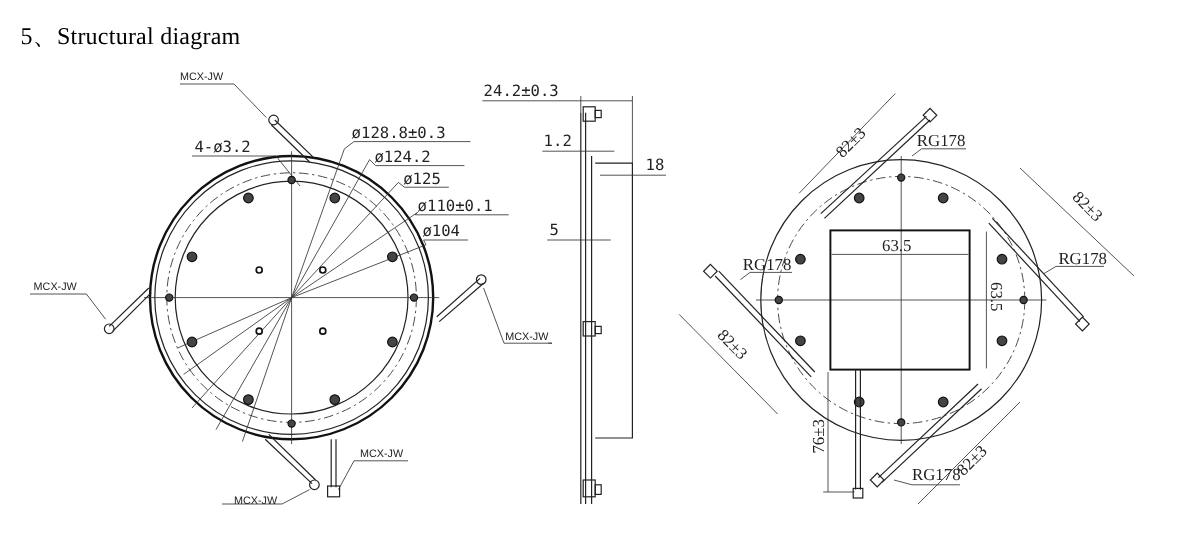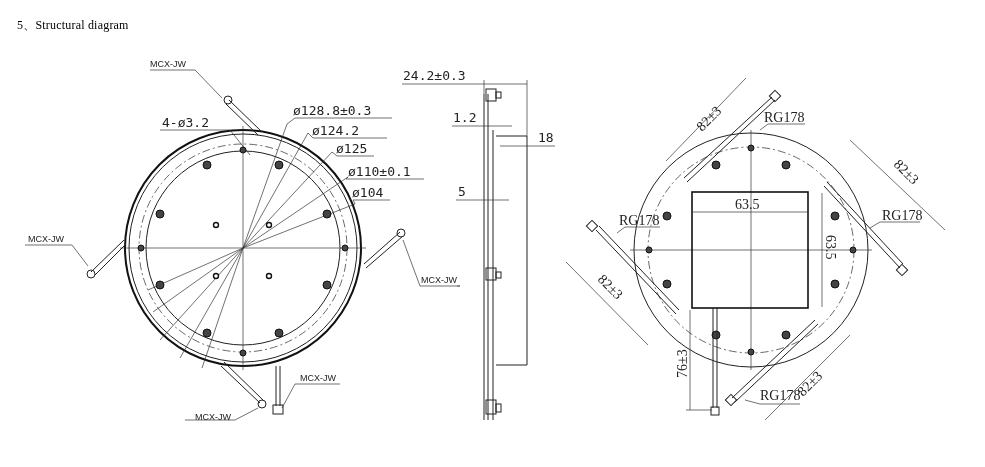--- a/index.html
+++ b/index.html
@@ -1,17 +1,17 @@
 <!DOCTYPE html>
 <html><head>
 <meta charset="utf-8">
 <style>
   html,body{margin:0;padding:0;background:#ffffff;}
   body{width:985px;height:467px;position:relative;overflow:hidden;font-family:"Liberation Serif","DejaVu Serif",serif;}
-  .title{position:absolute;left:17px;top:17px;font-size:12px;color:#000;letter-spacing:0.2px;}
+  .title{position:absolute;left:17px;top:17px;font-size:20px;color:#000;letter-spacing:0.2px;}
   svg{position:absolute;left:0;top:0;}
   .ln{stroke:#222;fill:none;stroke-width:1;}
   .thk{stroke:#111;fill:none;stroke-width:2;}
   .thin{stroke:#333;fill:none;stroke-width:0.7;}
   .dash{stroke:#444;fill:none;stroke-width:0.8;stroke-dasharray:8 3 2 3;}
   .dim{font-family:"DejaVu Sans Mono","Liberation Mono",monospace;font-size:13px;fill:#222;}
   .lbl{font-family:"Liberation Sans","DejaVu Sans",sans-serif;font-size:9px;fill:#222;}
   .rg{font-family:"Liberation Serif","DejaVu Serif",serif;font-size:14px;fill:#222;}
   .hole{fill:#fff;stroke:#111;stroke-width:1.4;}
   .holed{fill:#444;stroke:#111;stroke-width:1;}

